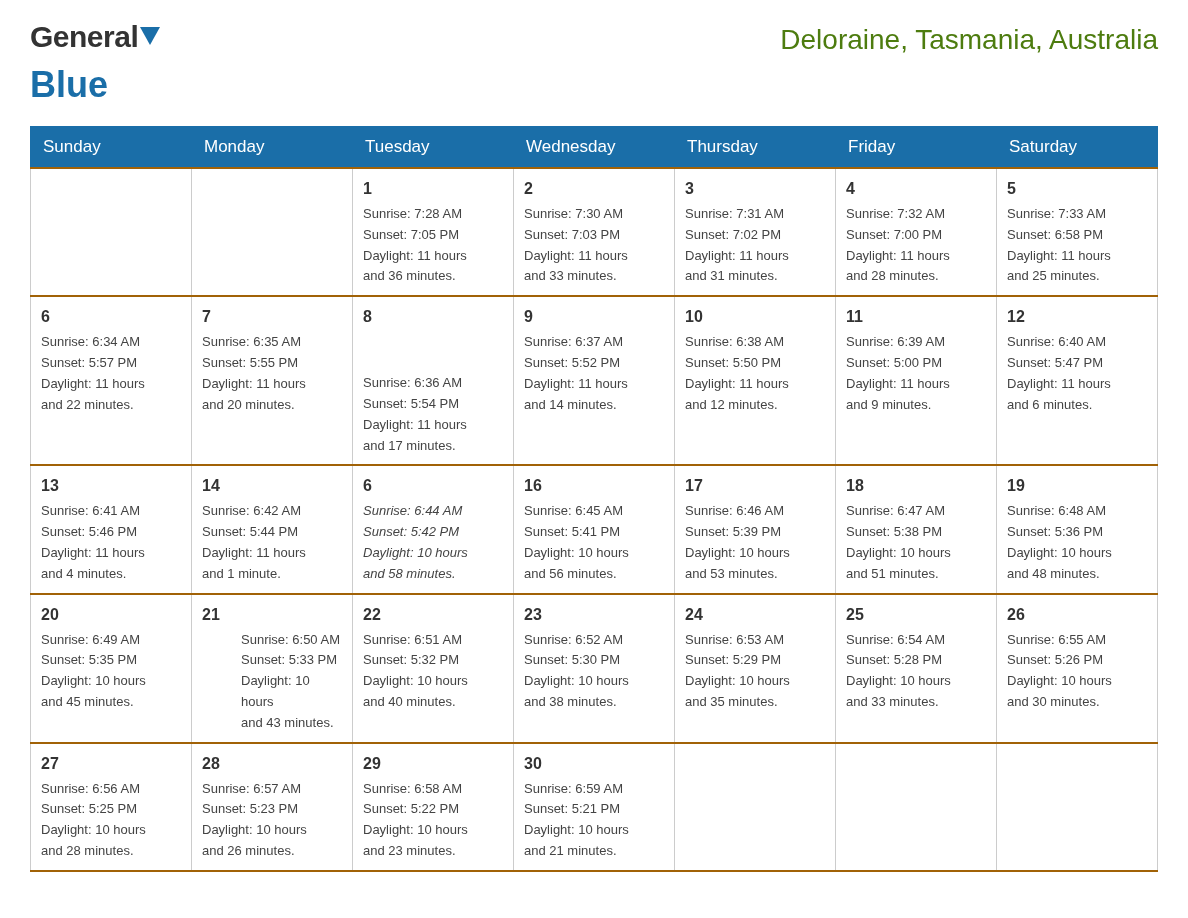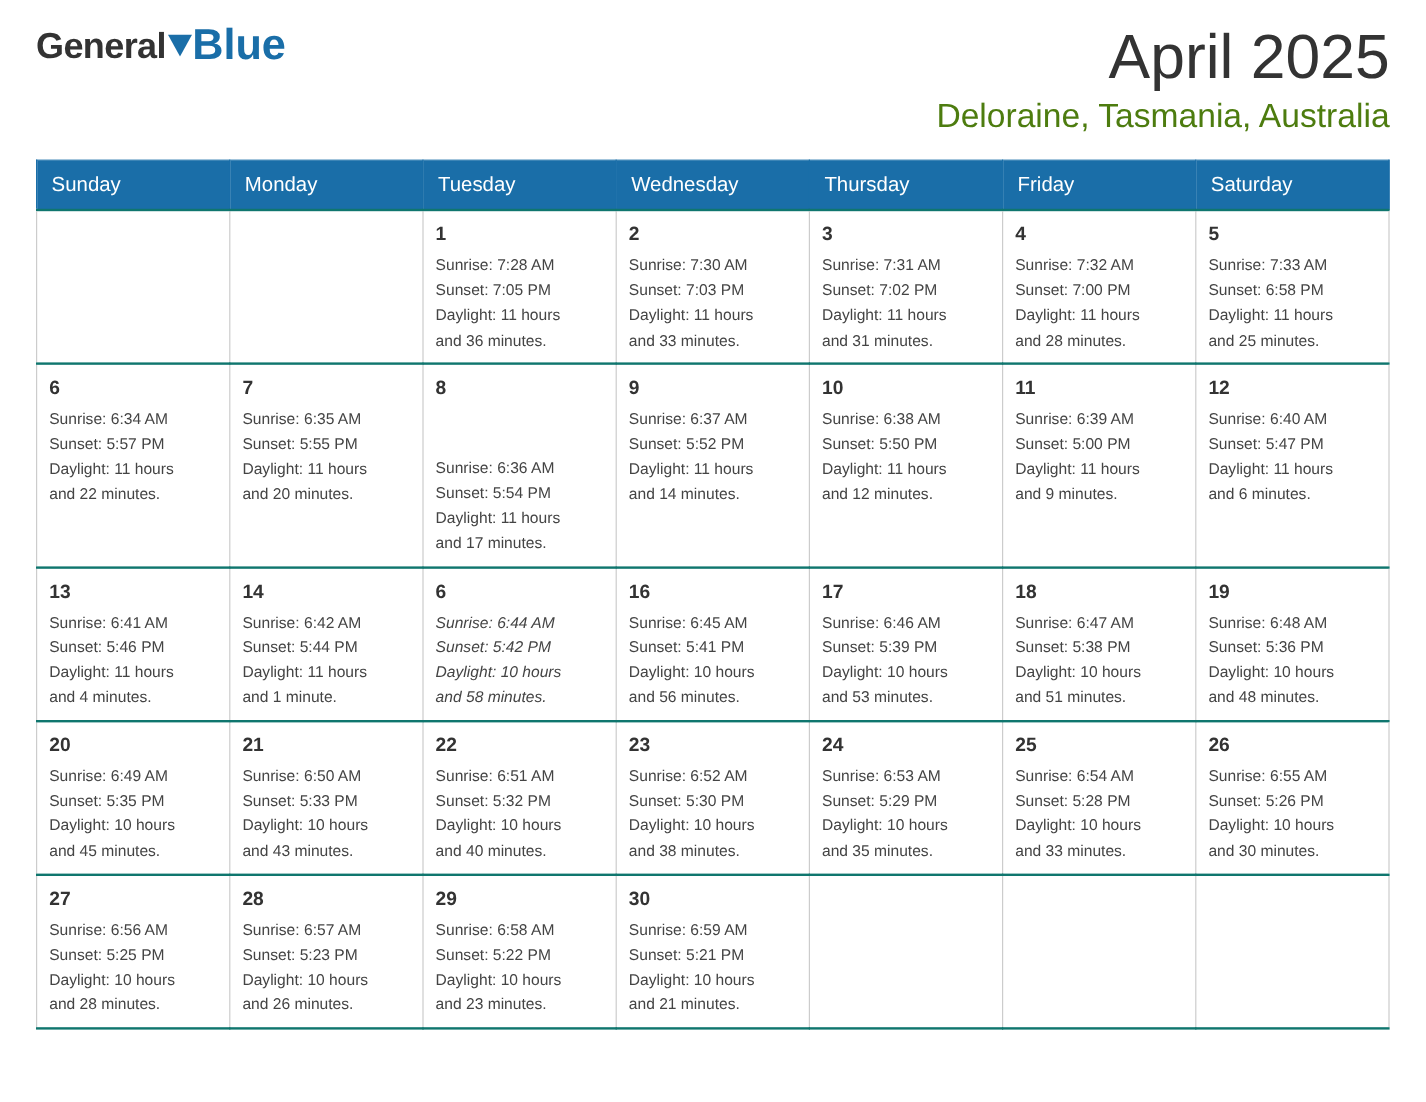--- a/index.html
+++ b/index.html
@@ -62,24 +62,25 @@
       margin-bottom: 3px;
     }
     .day-info {
       color: #444;
       font-size: 13px;
       line-height: 1.6;
     }
     .empty-cell {
       background: #fff;
     }
-    tr { border-bottom: 2px solid #0f766e; }
+    tr { border-bottom: 2px solid #a16207; }
     .logo-container {
       display: flex;
-      flex-direction: row;
+      flex-direction: column;
+      gap: 14px;
     }
     .logo-line1 {
       display: flex;
       align-items: center;
       gap: 0;
     }
     .logo-line2 {
       margin-left: 0;
       margin-top: -4px;
     }
@@ -114,21 +115,20 @@
   <div class="logo-container">
     <div class="logo-line1">
       <span class="gen-text">General</span>
       <span class="triangle-icon"></span>
     </div>
     <div class="logo-line2">
       <span class="blue-text">Blue</span>
     </div>
   </div>
   <div class="title-area">
-    <div class="month-title">April 2025</div>
     <div class="location">Deloraine, Tasmania, Australia</div>
   </div>
 </div>
 
 <table class="calendar">
   <thead>
     <tr>
     <th>Sunday</th>
         <th>Monday</th>
         <th>Tuesday</th>
@@ -283,21 +283,21 @@
       <tr>
         <td>
           <span class="day-number">20</span>
           <div class="day-info" style="white-space: pre-line;">Sunrise: 6:49 AM
 Sunset: 5:35 PM
 Daylight: 10 hours
 and 45 minutes.</div>
         </td>
         <td>
           <span class="day-number">21</span>
-          <div class="day-info" style="white-space: pre-line;">Sunrise: 6:50 AM
+          <div class="day-info" style="white-space: pre-line; margin-left: 39px;">Sunrise: 6:50 AM
 Sunset: 5:33 PM
 Daylight: 10 hours
 and 43 minutes.</div>
         </td>
         <td>
           <span class="day-number">22</span>
           <div class="day-info" style="white-space: pre-line;">Sunrise: 6:51 AM
 Sunset: 5:32 PM
 Daylight: 10 hours
 and 40 minutes.</div>

